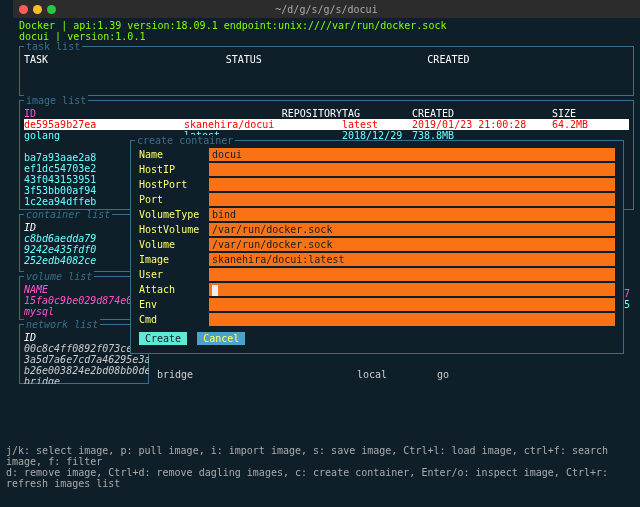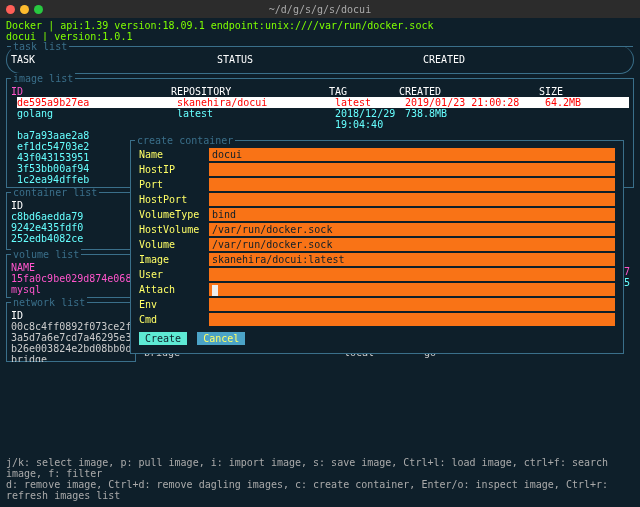--- a/index.html
+++ b/index.html
@@ -10,20 +10,21 @@
     font-size: 10px;
     background: #1a1a1a;
     color: #ccc;
   }
   .window {
     width: 640px;
     height: 507px;
     background: #0e1f2a;
     position: relative;
     overflow: hidden;
+    padding-left: 13px;
   }
   .titlebar {
     height: 18px;
     background: #2c2c2c;
     display: flex;
     align-items: center;
     padding: 0 6px;
     position: relative;
   }
   .traffic {
@@ -77,26 +78,26 @@
     padding: 0 2px;
     color: #3a6f8a;
     font-size: 10px;
     z-index: 1;
   }
   .row { display: flex; }
   .col { flex: 1; }
 
   .imghdr { display: flex; margin-top: 6px; color: #aaa; }
   .imghdr span:nth-child(1){width:160px;}
-  .imghdr span:nth-child(2){width:158px;}
+  .imghdr span:nth-child(2){width:158px;text-align:right;}
   .imghdr span:nth-child(3){width:70px;}
   .imghdr span:nth-child(4){width:140px;}
   .imghdr span:nth-child(5){}
 
-  .imgrow { display: flex; margin-left: 6px; }
+  .imgrow { display: flex; }
   .imgrow span:nth-child(1){width:160px;}
   .imgrow span:nth-child(2){width:158px;}
   .imgrow span:nth-child(3){width:70px;}
   .imgrow span:nth-child(4){width:140px;}
   .imgrow span:nth-child(5){}
   .selrow { background: #fff; }
   .selrow span { color: #ff0000 !important; }
 
   .modal {
     position: absolute;
@@ -141,26 +142,26 @@
   }
   .btns { display: flex; gap: 10px; margin-top: 6px; }
   .btn {
     padding: 1px 6px;
     font-size: 10px;
   }
   .btn-create { background: #5eead4; color: #0e1f2a; }
   .btn-cancel { background: #4ba3c7; color: #ffff66; }
 
   .vsplit { display: flex; }
-  .left-col { width: 130px; overflow: hidden; }
+  .left-col { width: 130px; overflow: hidden; font-style: italic; }
   .right-col { flex: 1; }
 
   .footer {
     position: absolute;
-    bottom: 6px;
+    bottom: 18px;
     left: 6px;
     right: 6px;
     color: #aaa;
     margin-top: 20px;
   }
 </style>
 </head>
 <body>
 
 <div class="window">
@@ -170,21 +171,21 @@
       <div class="circle c-yellow"></div>
       <div class="circle c-green"></div>
     </div>
     <div class="title-text">~/d/g/s/g/s/docui</div>
   </div>
 
   <div class="term">
     <div class="grn">Docker | api:1.39 version:18.09.1 endpoint:unix:////var/run/docker.sock</div>
     <div class="grn">docui  | version:1.0.1</div>
 
-    <div class="panel" style="height:28px;border-radius:15px;">
+    <div class="panel" style="height:50px;">
       <span class="panel-label">task list</span>
       <div class="row" style="margin-top:6px;">
         <span class="wht col">TASK</span>
         <span class="wht col">STATUS</span>
         <span class="wht col">CREATED</span>
       </div>
     </div>
 
     <div class="panel" style="height:110px;">
       <span class="panel-label">image list</span>
@@ -298,25 +299,25 @@
       <div id="modal-fields">
           <div class="frow">
             <div class="flabel">Name</div>
             <div class="finput">docui</div>
           </div>
           <div class="frow">
             <div class="flabel">HostIP</div>
             <div class="finput"></div>
           </div>
           <div class="frow">
+            <div class="flabel">HostPort</div>
+            <div class="finput"></div>
+          </div>
+          <div class="frow">
             <div class="flabel">Port</div>
-            <div class="finput"></div>
-          </div>
-          <div class="frow">
-            <div class="flabel">HostPort</div>
             <div class="finput"></div>
           </div>
           <div class="frow">
             <div class="flabel">VolumeType</div>
             <div class="finput">bind</div>
           </div>
           <div class="frow">
             <div class="flabel">HostVolume</div>
             <div class="finput">/var/run/docker.sock</div>
           </div>

